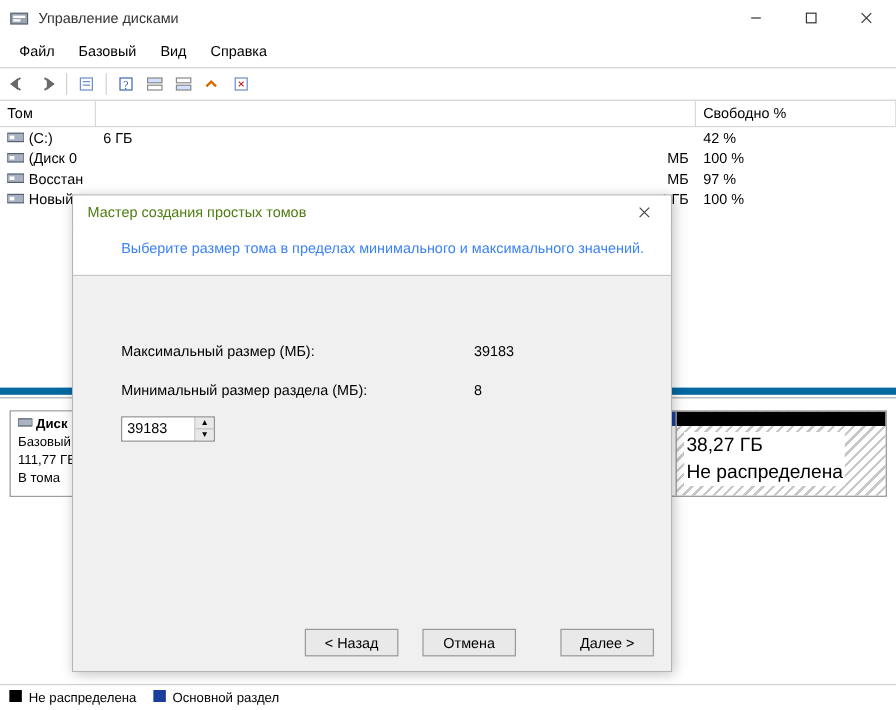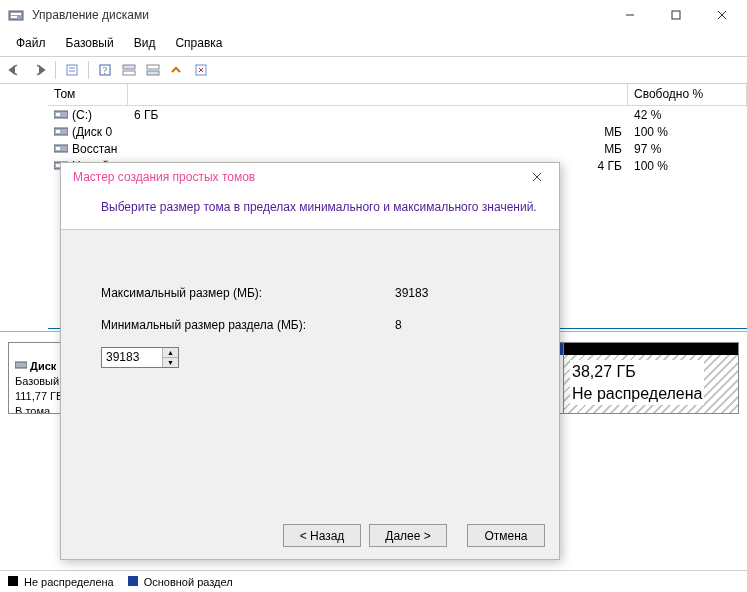--- a/index.html
+++ b/index.html
@@ -64,23 +64,22 @@
     margin: 0 3px;
   }
   .content {
     position: relative;
     height: calc(100% - 30px - 26px - 28px - 22px);
   }
   .list-pane {
     position: absolute;
     left: 0; right: 0; top: 0;
     height: 245px;
-    border-bottom: 1px solid #0369a1;
+    border-bottom: 6px solid #0369a1;
     overflow: hidden;
-    margin-left: 48px;
   }
   .list-header {
     display: flex;
     height: 22px;
     background: #fff;
     border-bottom: 1px solid #d9d9d9;
   }
   .list-header .col {
     border-right: 1px solid #d9d9d9;
     padding: 3px 6px;
@@ -121,21 +120,20 @@
     border: 1px solid #888;
   }
   .disk-label {
     width: 75px;
     border-right: 1px solid #888;
     padding: 4px 6px;
     font-size: 11px;
     line-height: 1.35;
     background: #fff;
     overflow: hidden;
-    margin-top: 12px;
   }
   .disk-label .dname { font-weight: bold; }
   .disk-graphic {
     flex: 1;
     display: flex;
     overflow: hidden;
   }
   .part {
     border-right: 1px solid #888;
     padding: 3px 6px;
@@ -192,40 +190,40 @@
     display: flex;
     flex-direction: column;
     z-index: 50;
   }
   .dlg-title {
     height: 28px;
     display: flex;
     align-items: center;
     padding: 0 6px 0 12px;
     background: #fff;
-    color: #ec4899;
+    color: #4d7c0f;
   }
   .dlg-title .spacer { flex: 1; }
   .dlg-close {
     width: 32px; height: 26px;
     display: inline-flex; align-items: center; justify-content: center;
   }
   .dlg-head {
     padding: 8px 22px 14px 22px;
     background: #fff;
     border-bottom: 1px solid #c8c8c8;
   }
   .dlg-head .h1 {
     font-weight: bold;
     font-size: 12px;
     margin-bottom: 3px;
   }
   .dlg-head .sub {
     font-size: 12px;
-    color: #4c1d95;
+    color: #3b82f6;
     padding-left: 18px;
     line-height: 1.35;
   }
   .dlg-body {
     flex: 1;
     padding: 50px 40px 10px 40px;
     background: #f0f0f0;
     font-size: 12px;
   }
   .form-row {
@@ -275,20 +273,21 @@
   .btn {
     min-width: 78px;
     height: 23px;
     border: 1px solid #999;
     background: #e9e9e9;
     display: inline-flex;
     align-items: center;
     justify-content: center;
     font: inherit;
     padding: 0 10px;
+    margin-left: 29px;
   }
 </style>
 </head>
 <body>
 
 <div class="titlebar">
   <span class="app-icon">
     <svg viewBox="0 0 16 16">
         <rect x="1" y="4" width="14" height="9" fill="#9aa4b2" stroke="#55606e"></rect>
         <rect x="3" y="6" width="10" height="2" fill="#fff"></rect>
@@ -480,22 +479,22 @@
             <span class="btns">
               <span class="sbtn">▲</span>
               <span class="sbtn">▼</span>
             </span>
           </span>
         </span>
       </div>
     </div>
     <div class="dlg-foot">
       <button class="btn">&lt; Назад</button>
+      <button class="btn" style="margin-left:12px;">Отмена</button>
       <button class="btn">Далее &gt;</button>
-      <button class="btn" style="margin-left:12px;">Отмена</button>
     </div>
   </div>
 
 </div>
 
 <div class="legend">
   <span>
     <span class="sw black"></span><span>Не распределена</span>
   </span>
   <span>

